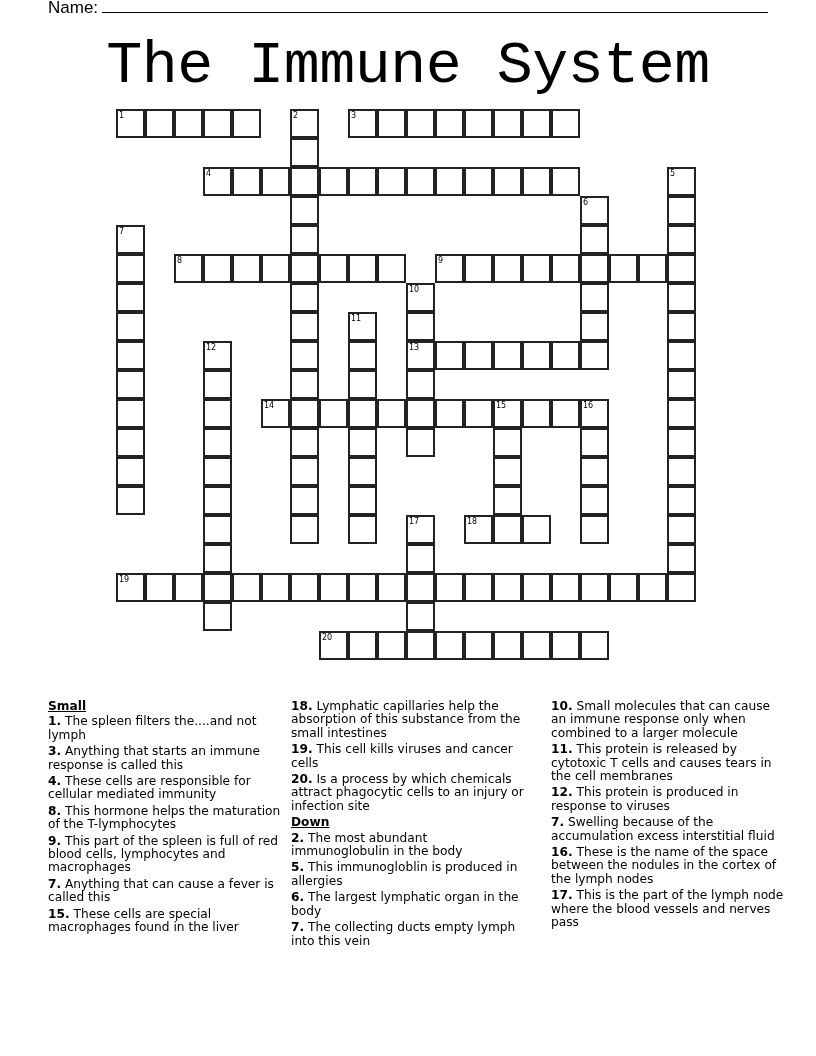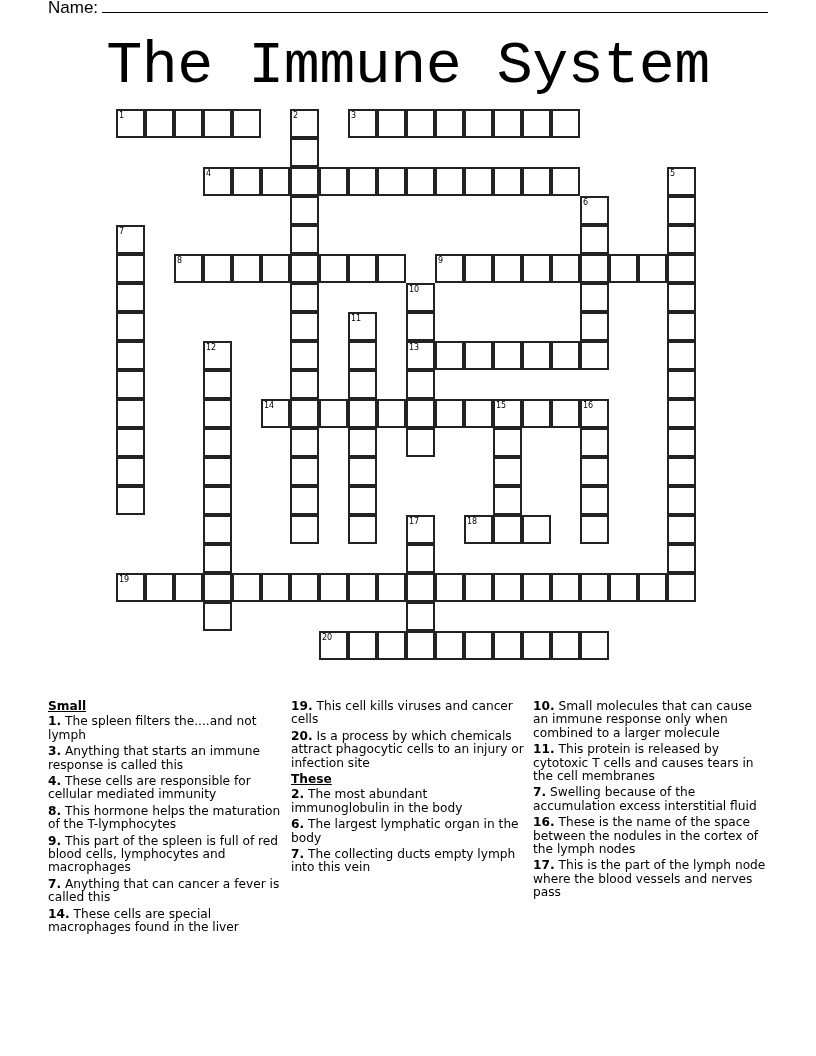--- a/index.html
+++ b/index.html
@@ -6,21 +6,21 @@
   body { width:816px; height:1056px; position:relative; overflow:hidden; font-family:"DejaVu Sans", sans-serif; color:#000; }
   .name-line { position:absolute; left:48px; top:-2px; font-family:"Liberation Sans", sans-serif; font-size:17px; }
   .name-line .rule { display:inline-block; width:666px; border-bottom:1px solid #000; vertical-align:baseline; margin-left:4px; height:14px; }
   .title { position:absolute; left:0; width:816px; top:32px; text-align:center; font-family:Liberation Mono, monospace; font-size:60px; letter-spacing:-0.5px; }
   .grid { position:absolute; left:117px; top:110px; }
   .cell { position:absolute; width:29px; height:29px; box-sizing:border-box; border:2px solid #222; background:#fff; margin-left:-1px; margin-top:-1px; }
   .cell .num { position:absolute; left:1px; top:0px; font-family:"DejaVu Sans", sans-serif; font-size:8px; line-height:9px; }
   .clues { position:absolute; top:700px; font-family:"DejaVu Sans", sans-serif; font-size:12.2px; line-height:13.4px; }
   .col1 { left:48px; width:236px; }
   .col2 { left:291px; width:236px; }
-  .col3 { left:533px; width:236px; }
+  .col3 { left:551px; width:236px; }
   .hdr { font-weight:bold; text-decoration:underline; margin-bottom:2px; }
   .clue { margin-bottom:3px; }
   .clue b { font-weight:bold; }
 </style>
 </head>
 <body>
 
 <div class="name-line"><span>Name:</span><span class="rule"></span></div>
 
 <div class="title">The Immune System</div>
@@ -232,32 +232,35 @@
     <div class="cell" style="left: 464px; top: 522px;"></div>
   </div>
 
 <div class="clues col1">
   <div class="hdr">Small</div>
   <div class="clue"><b>1.</b> <span>The spleen filters the....and not lymph</span></div>
   <div class="clue"><b>3.</b> <span>Anything that starts an immune response is called this</span></div>
   <div class="clue"><b>4.</b> <span>These cells are responsible for cellular mediated immunity</span></div>
   <div class="clue"><b>8.</b> <span>This hormone helps the maturation of the T-lymphocytes</span></div>
   <div class="clue"><b>9.</b> <span>This part of the spleen is full of red blood cells, lymphocytes and macrophages</span></div>
-  <div class="clue"><b>7.</b> <span>Anything that can cancer a fever is called this</span></div>
-  <div class="clue"><b>14.</b> <span>These cells are special macrophages found in the liver</span></div>
+  <div class="clue"><b>7.</b> <span>Anything that can cause a fever is called this</span></div>
+  <div class="clue"><b>15.</b> <span>These cells are special macrophages found in the liver</span></div>
 </div>
 
 <div class="clues col2">
+  <div class="clue"><b>18.</b> <span>Lymphatic capillaries help the absorption of this substance from the small intestines</span></div>
   <div class="clue"><b>19.</b> <span>This cell kills viruses and cancer cells</span></div>
   <div class="clue"><b>20.</b> <span>Is a process by which chemicals attract phagocytic cells to an injury or infection site</span></div>
-  <div class="hdr">These</div>
+  <div class="hdr">Down</div>
   <div class="clue"><b>2.</b> <span>The most abundant immunoglobulin in the body</span></div>
+  <div class="clue"><b>5.</b> <span>This immunogloblin is produced in allergies</span></div>
   <div class="clue"><b>6.</b> <span>The largest lymphatic organ in the body</span></div>
   <div class="clue"><b>7.</b> <span>The collecting ducts empty lymph into this vein</span></div>
 </div>
 
 <div class="clues col3">
   <div class="clue"><b>10.</b> <span>Small molecules that can cause an immune response only when combined to a larger molecule</span></div>
   <div class="clue"><b>11.</b> <span>This protein is released by cytotoxic T cells and causes tears in the cell membranes</span></div>
+  <div class="clue"><b>12.</b> <span>This protein is produced in response to viruses</span></div>
   <div class="clue"><b>7.</b> <span>Swelling because of the accumulation excess interstitial fluid</span></div>
   <div class="clue"><b>16.</b> <span>These is the name of the space between the nodules in the cortex of the lymph nodes</span></div>
   <div class="clue"><b>17.</b> <span>This is the part of the lymph node where the blood vessels and nerves pass</span></div>
 </div>
 
 </body></html>

